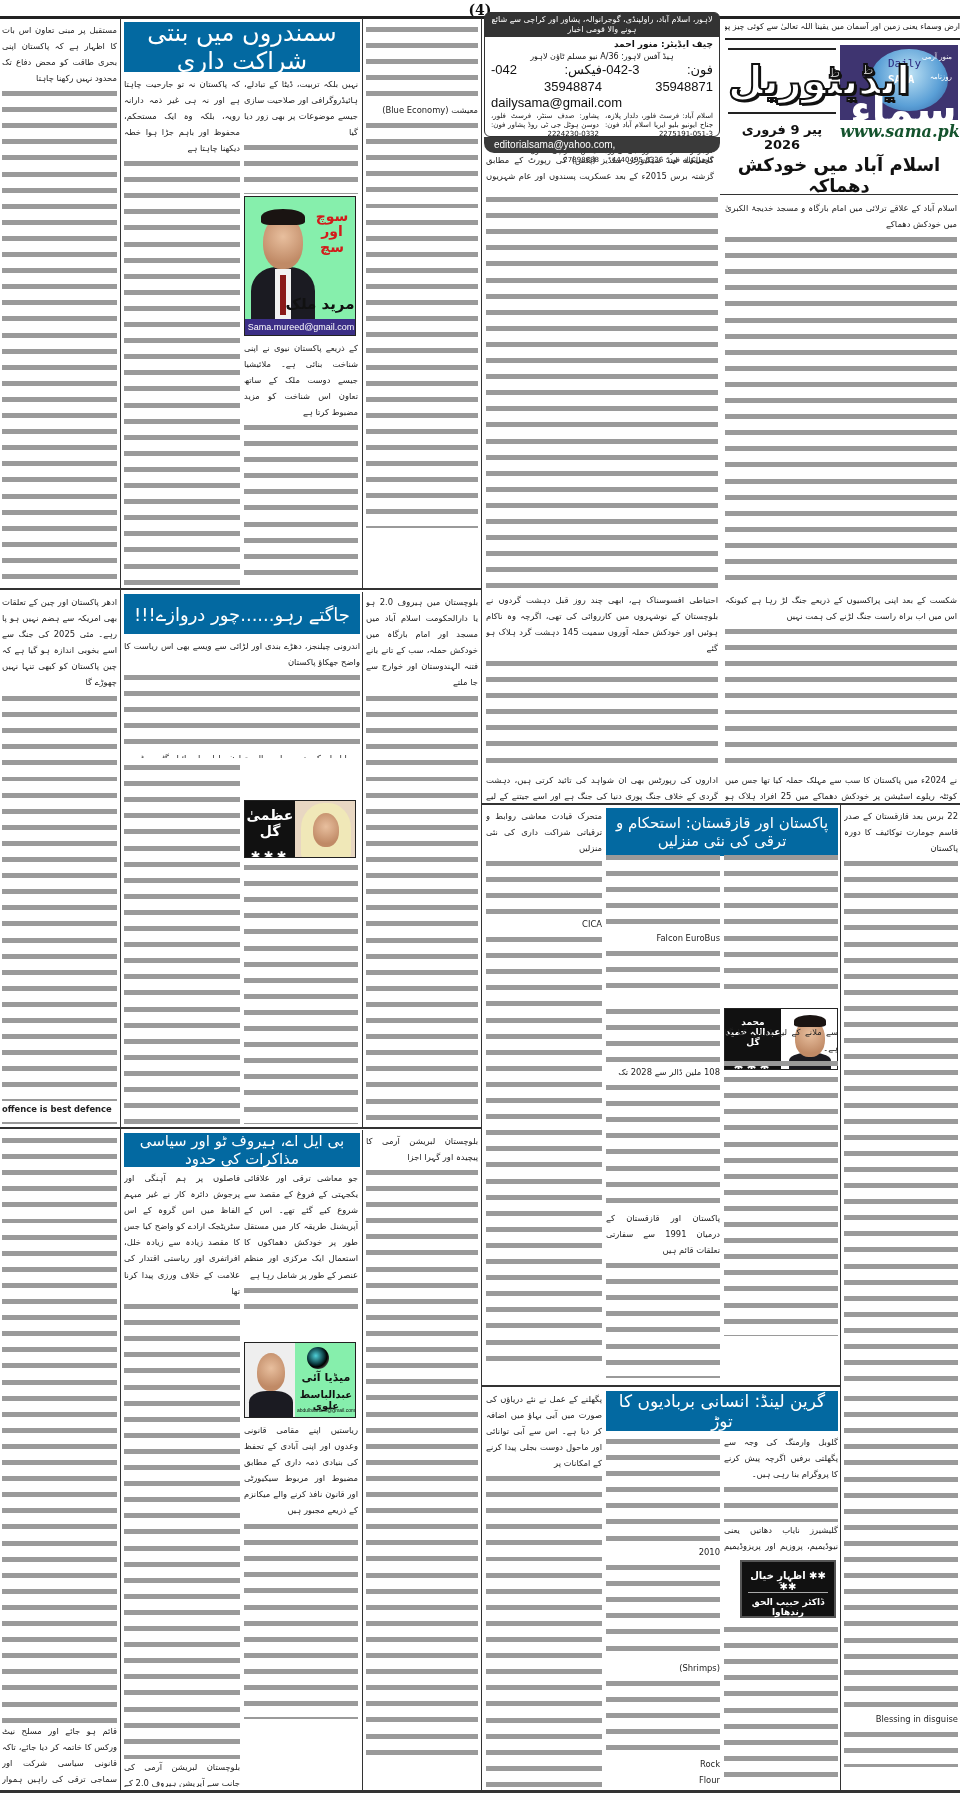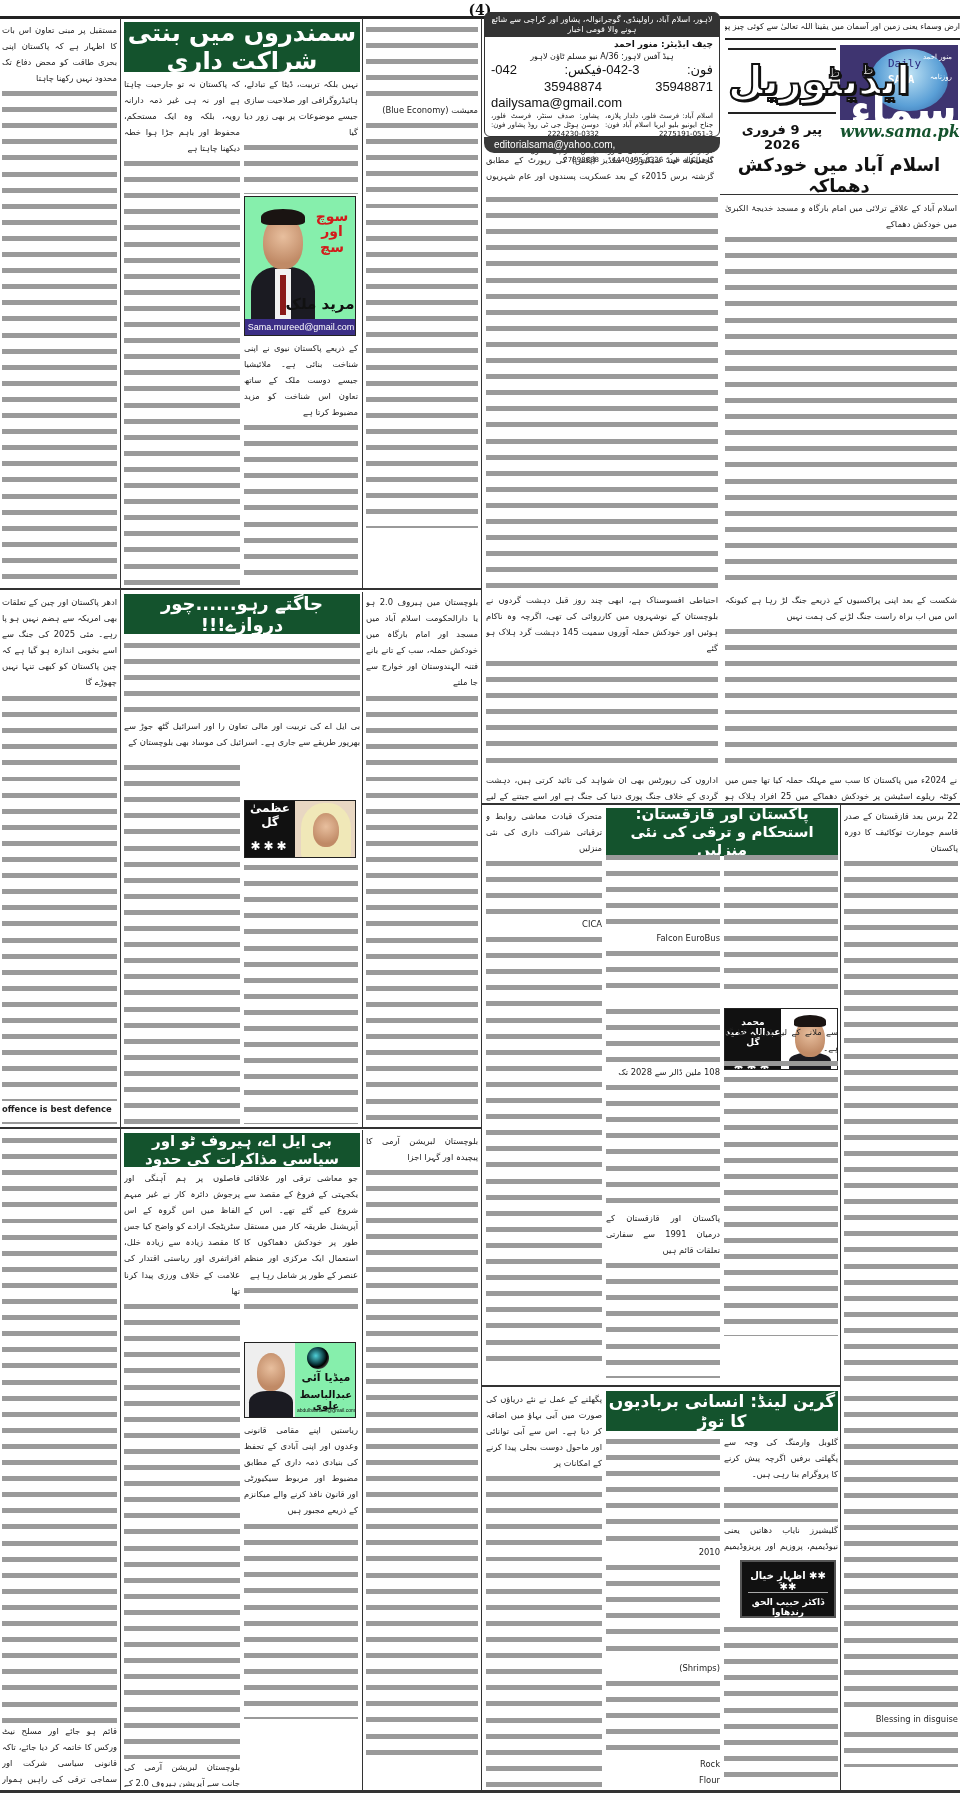--- a/index.html
+++ b/index.html
@@ -24,21 +24,21 @@
   .website { font-family: "DejaVu Serif", serif; font-style: italic; font-weight: bold; font-size: 16px; color: #14532d; }
   .verse { font-size: 8px; white-space: nowrap; overflow: hidden; }
   .editorial-title { font-size: 40px; font-weight: bold; color: #fff; text-align: center;
                      -webkit-text-stroke: 2px #111; text-shadow: 2px 2px 0 #111; line-height: 1; letter-spacing: 1px; }
   .date-line { font-size: 13px; font-weight: bold; }
   .contact-box { border: 1.5px solid #333; border-radius: 6px; font-size: 8px; line-height: 1.25; }
   .contact-head { background: #333; color: #fff; font-size: 8px; text-align: center; padding: 2px 0; border-radius: 4px 4px 0 0; }
   .contact-email-bar { background: #3a3a3a; color: #fff; font-family: "Liberation Sans", sans-serif; font-size: 10px; padding: 2px 10px; border-radius: 0 0 10px 10px; }
   .phone { font-family: "Liberation Sans", sans-serif; font-size: 13px; }
   
-  .black-head { background: #14532d; color: #fff; text-align: center; font-weight: bold; display: flex; align-items: center; justify-content: center; }
+  .black-head { background: #0369a1; color: #fff; text-align: center; font-weight: normal; display: flex; align-items: center; justify-content: center; }
   .plain-head { text-align: center; font-weight: bold; color: #111; display: flex; align-items: center; justify-content: center; }
   
   .col { font-size: 8.4px; line-height: 16.1px; overflow: hidden; color: #222; }
   .col span { display: block; }
   .filler { color: transparent; background:
       repeating-linear-gradient(to bottom, transparent 0 5px, #9a9a9a 5px 10px, transparent 10px 16.1px); }
   
   .photo { overflow: hidden; border: 1px solid #222; }
   .photo-bg-white { background: #86efac; padding-left: 32px; }
   .face { position: absolute; border-radius: 50% 50% 45% 45%; background: radial-gradient(circle at 50% 40%, #e8bf9e, #c08a66 70%); }
@@ -60,21 +60,21 @@
 <div class="abs topline"></div>
 
 <div class="abs rtl verse" style="left:725px; top:22px; width:235px; height:12px;">ارض وسماء یعنی زمین اور آسمان میں یقیناً اللہ تعالیٰ سے کوئی چیز پوشیدہ نہیں (سورۃ آل عمران آیت 5)</div>
 <div class="abs thick-hline" style="left:725px; top:38px; width:235px; height:2px;"></div>
 
 <div class="abs logo-box" style="left:840px; top:45px; width:118px; height:75px;">
   <div class="logo-globe"></div>
   <div class="logo-daily">Daily</div>
   <div class="logo-sama">SAMA</div>
   <div class="logo-urdu" style="left:10px;">سماء</div>
-  <div class="logo-tag1">منور احمد</div>
+  <div class="logo-tag1">منور آرمی</div>
   <div class="logo-tag2">روزنامہ</div>
 </div>
 <div class="abs website" style="left:840px; top:122px; width:118px; text-align:right;">www.sama.pk</div>
 
 <div class="abs hline" style="left:728px; top:48px; width:108px; height:2px; background:#222;"></div>
 <div class="abs editorial-title" style="left:728px; top:60px; width:108px;">ایڈیٹوریل</div>
 <div class="abs hline" style="left:728px; top:112px; width:108px; height:2px; background:#222;"></div>
 <div class="abs rtl date-line" style="left:728px; top:122px; width:108px; text-align:center;">پیر 9 فروری 2026</div>
 
 <div class="abs contact-box rtl" style="left:484px; top:12px; width:236px; height:125px;">
@@ -164,26 +164,27 @@
   <span>کہ پاکستان نہ تو جارحیت چاہتا ہے اور نہ ہی غیر ذمہ دارانہ رویہ، بلکہ وہ ایک مستحکم، محفوظ اور باہم جڑا ہوا خطہ دیکھنا چاہتا ہے</span>
   <span class="filler" style="height:440px;">.</span>
 </div>
 <div class="abs col rtl" style="left:2px; top:22px; width:115px; height:564px;">
   <span>مستقبل پر مبنی تعاون اس بات کا اظہار ہے کہ پاکستان اپنی بحری طاقت کو محض دفاع تک محدود نہیں رکھنا چاہتا</span>
   <span class="filler" style="height:500px;">.</span>
 </div>
 
 <div class="abs black-head rtl" style="left:124px; top:594px; width:236px; height:40px; font-size:18px;">جاگتے رہو......چور دروازے!!!</div>
 <div class="abs col rtl" style="left:124px; top:638px; width:236px; height:120px;">
+  <span>اندرونی چیلنجز، دھڑے بندی اور لڑائی سے ویسے بھی اس ریاست کا واضح جھکاؤ پاکستان</span>
   <span class="filler" style="height:80px;">.</span>
   <span>بی ایل اے کی تربیت اور مالی تعاون را اور اسرائیل گٹھ جوڑ سے بھرپور طریقے سے جاری ہے۔ اسرائیل کی موساد بھی بلوچستان کے</span>
 </div>
 <div class="abs photo" style="left:244px; top:800px; width:112px; height:58px;">
   <div class="dark-card" style="position:absolute; left:0; top:0; width:50px; height:58px;">
-    <div class="author-name" style="font-size:12px; padding-top:0;">عظمیٰ گل</div>
+    <div class="author-name" style="font-size:14px; padding-top:6px;">عظمیٰ گل</div>
     <div class="stars" style="margin-top:10px;">✱✱✱</div>
   </div>
   <div style="position:absolute; left:50px; top:0; width:62px; height:58px; background:#e8d7c2;">
     <div style="position:absolute; left:6px; top:2px; width:50px; height:56px; border-radius:45% 45% 10% 10%; background:#f0e8b8;"></div>
     <div class="face" style="left:18px; top:12px; width:26px; height:34px;"></div>
   </div>
 </div>
 <div class="abs col rtl" style="left:244px; top:860px; width:114px; height:264px;">
   <span class="filler" style="height:264px;">.</span>
 </div>

